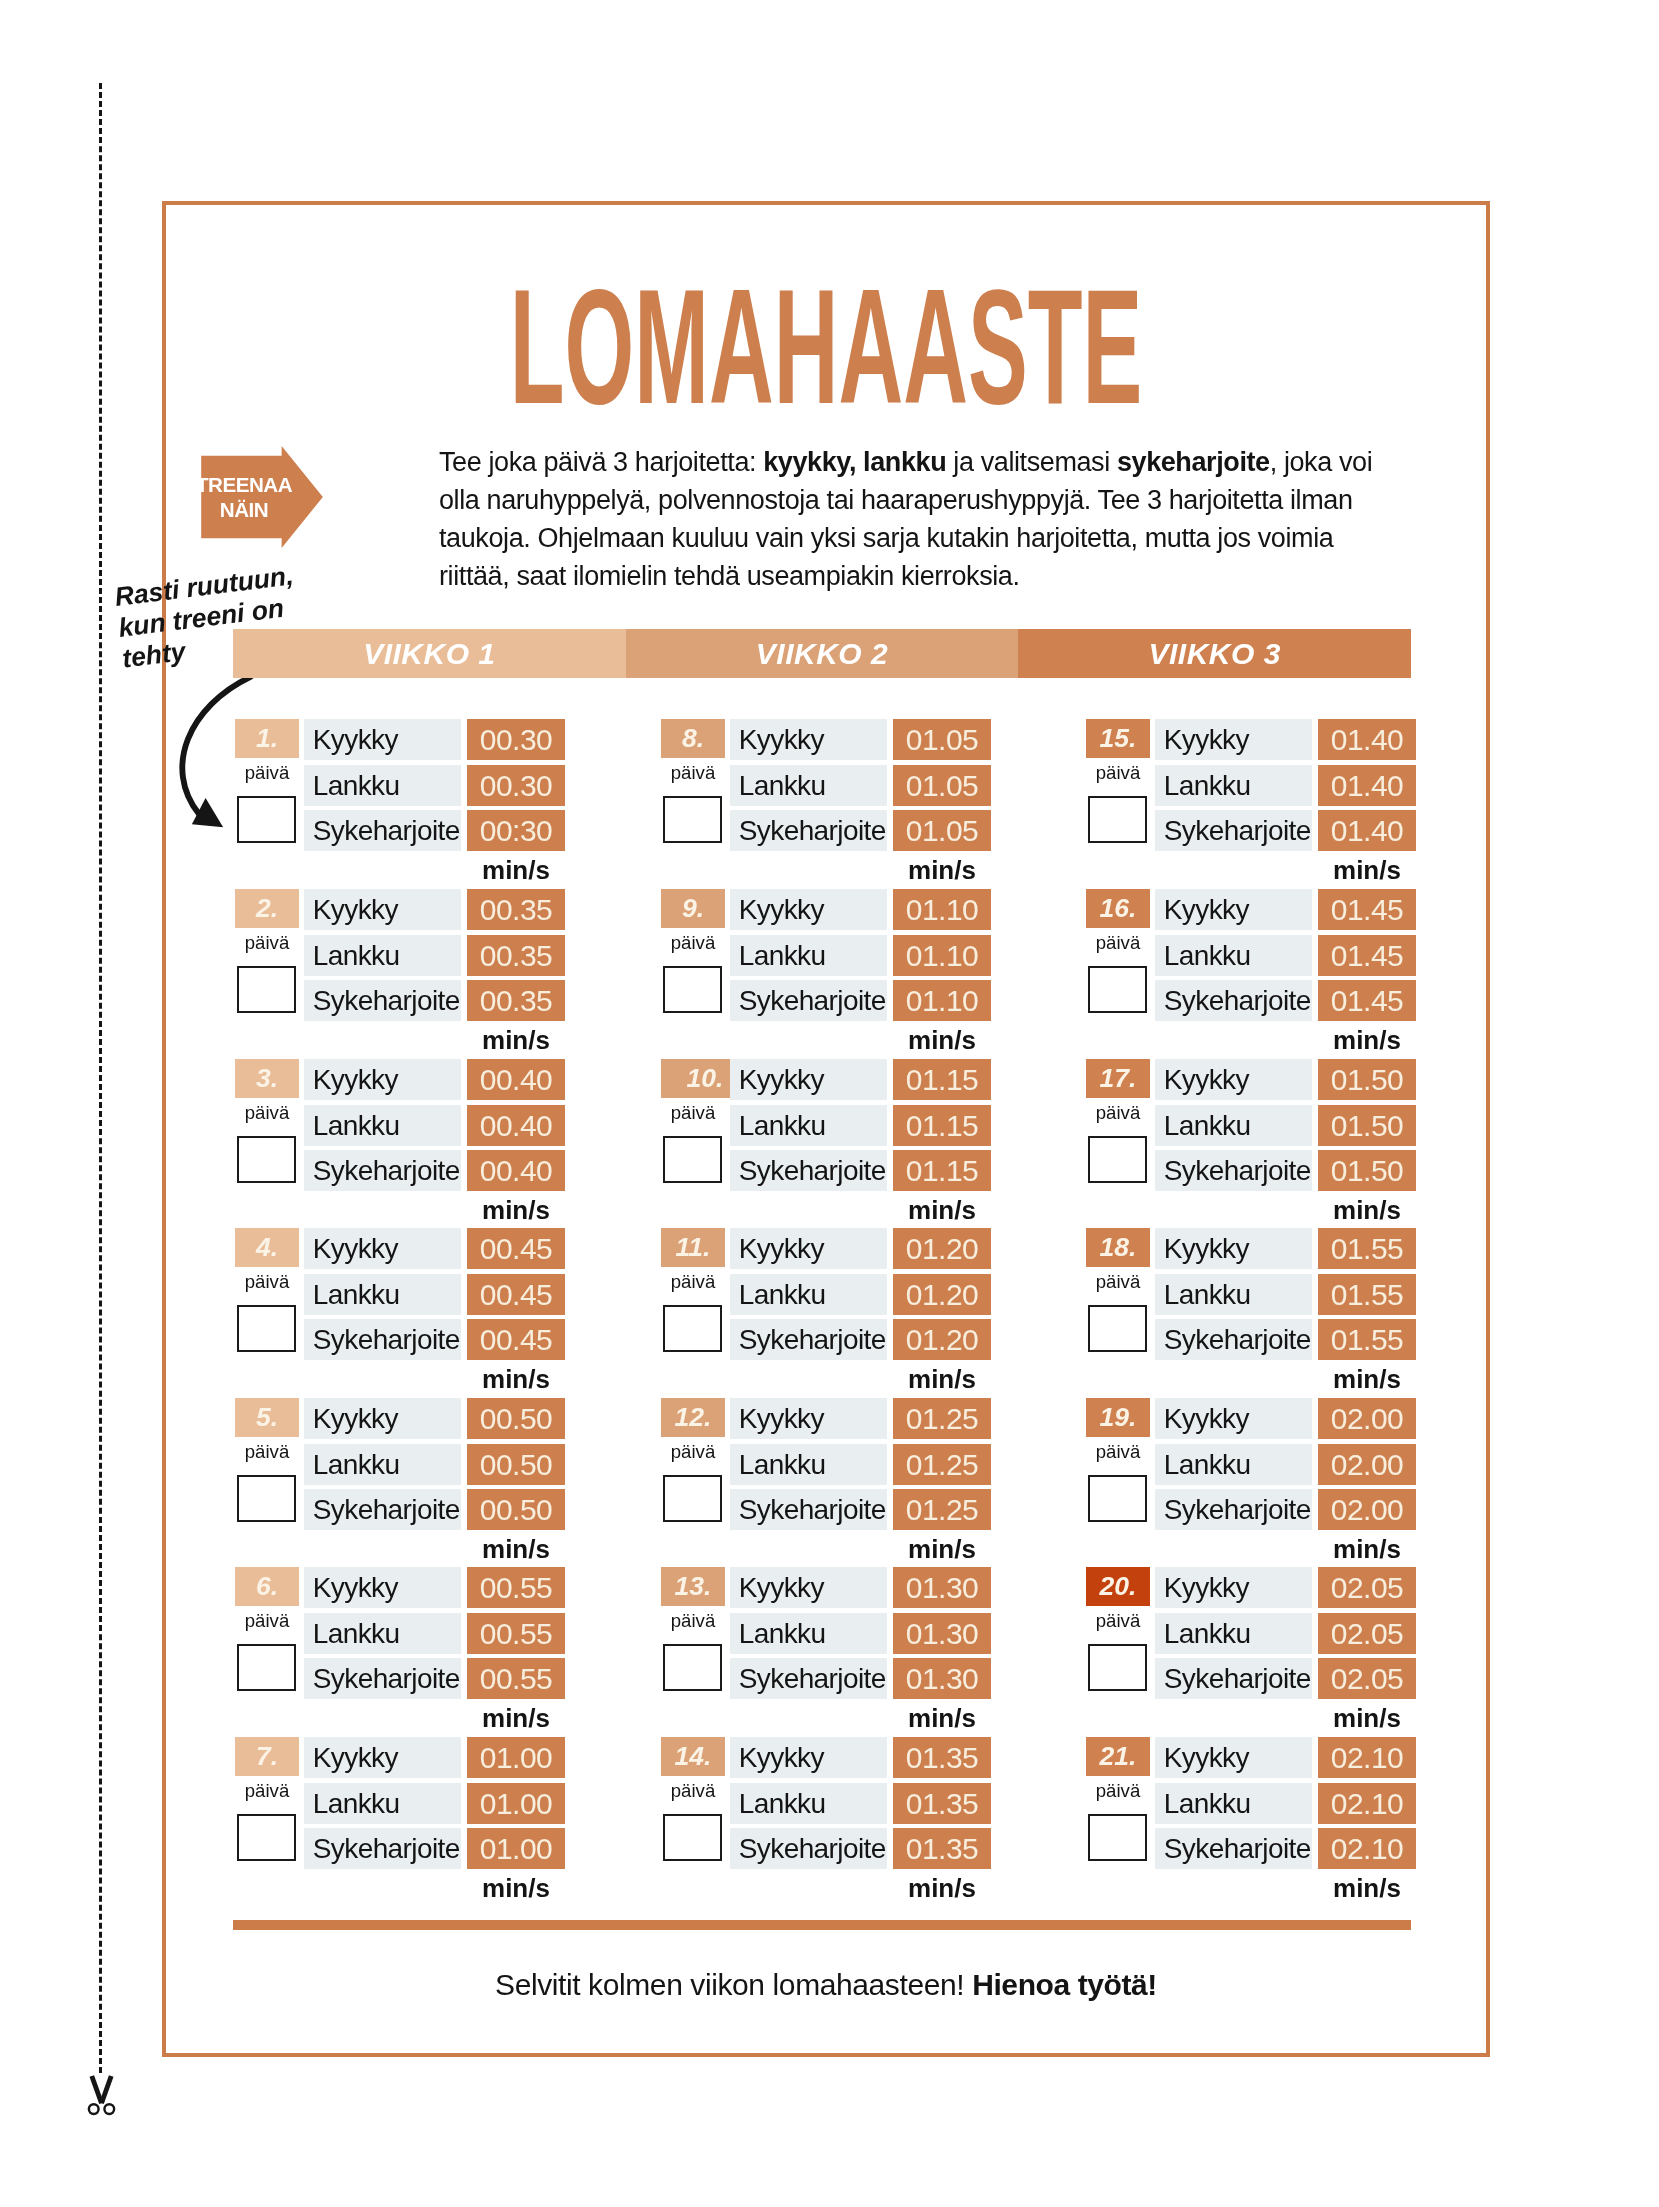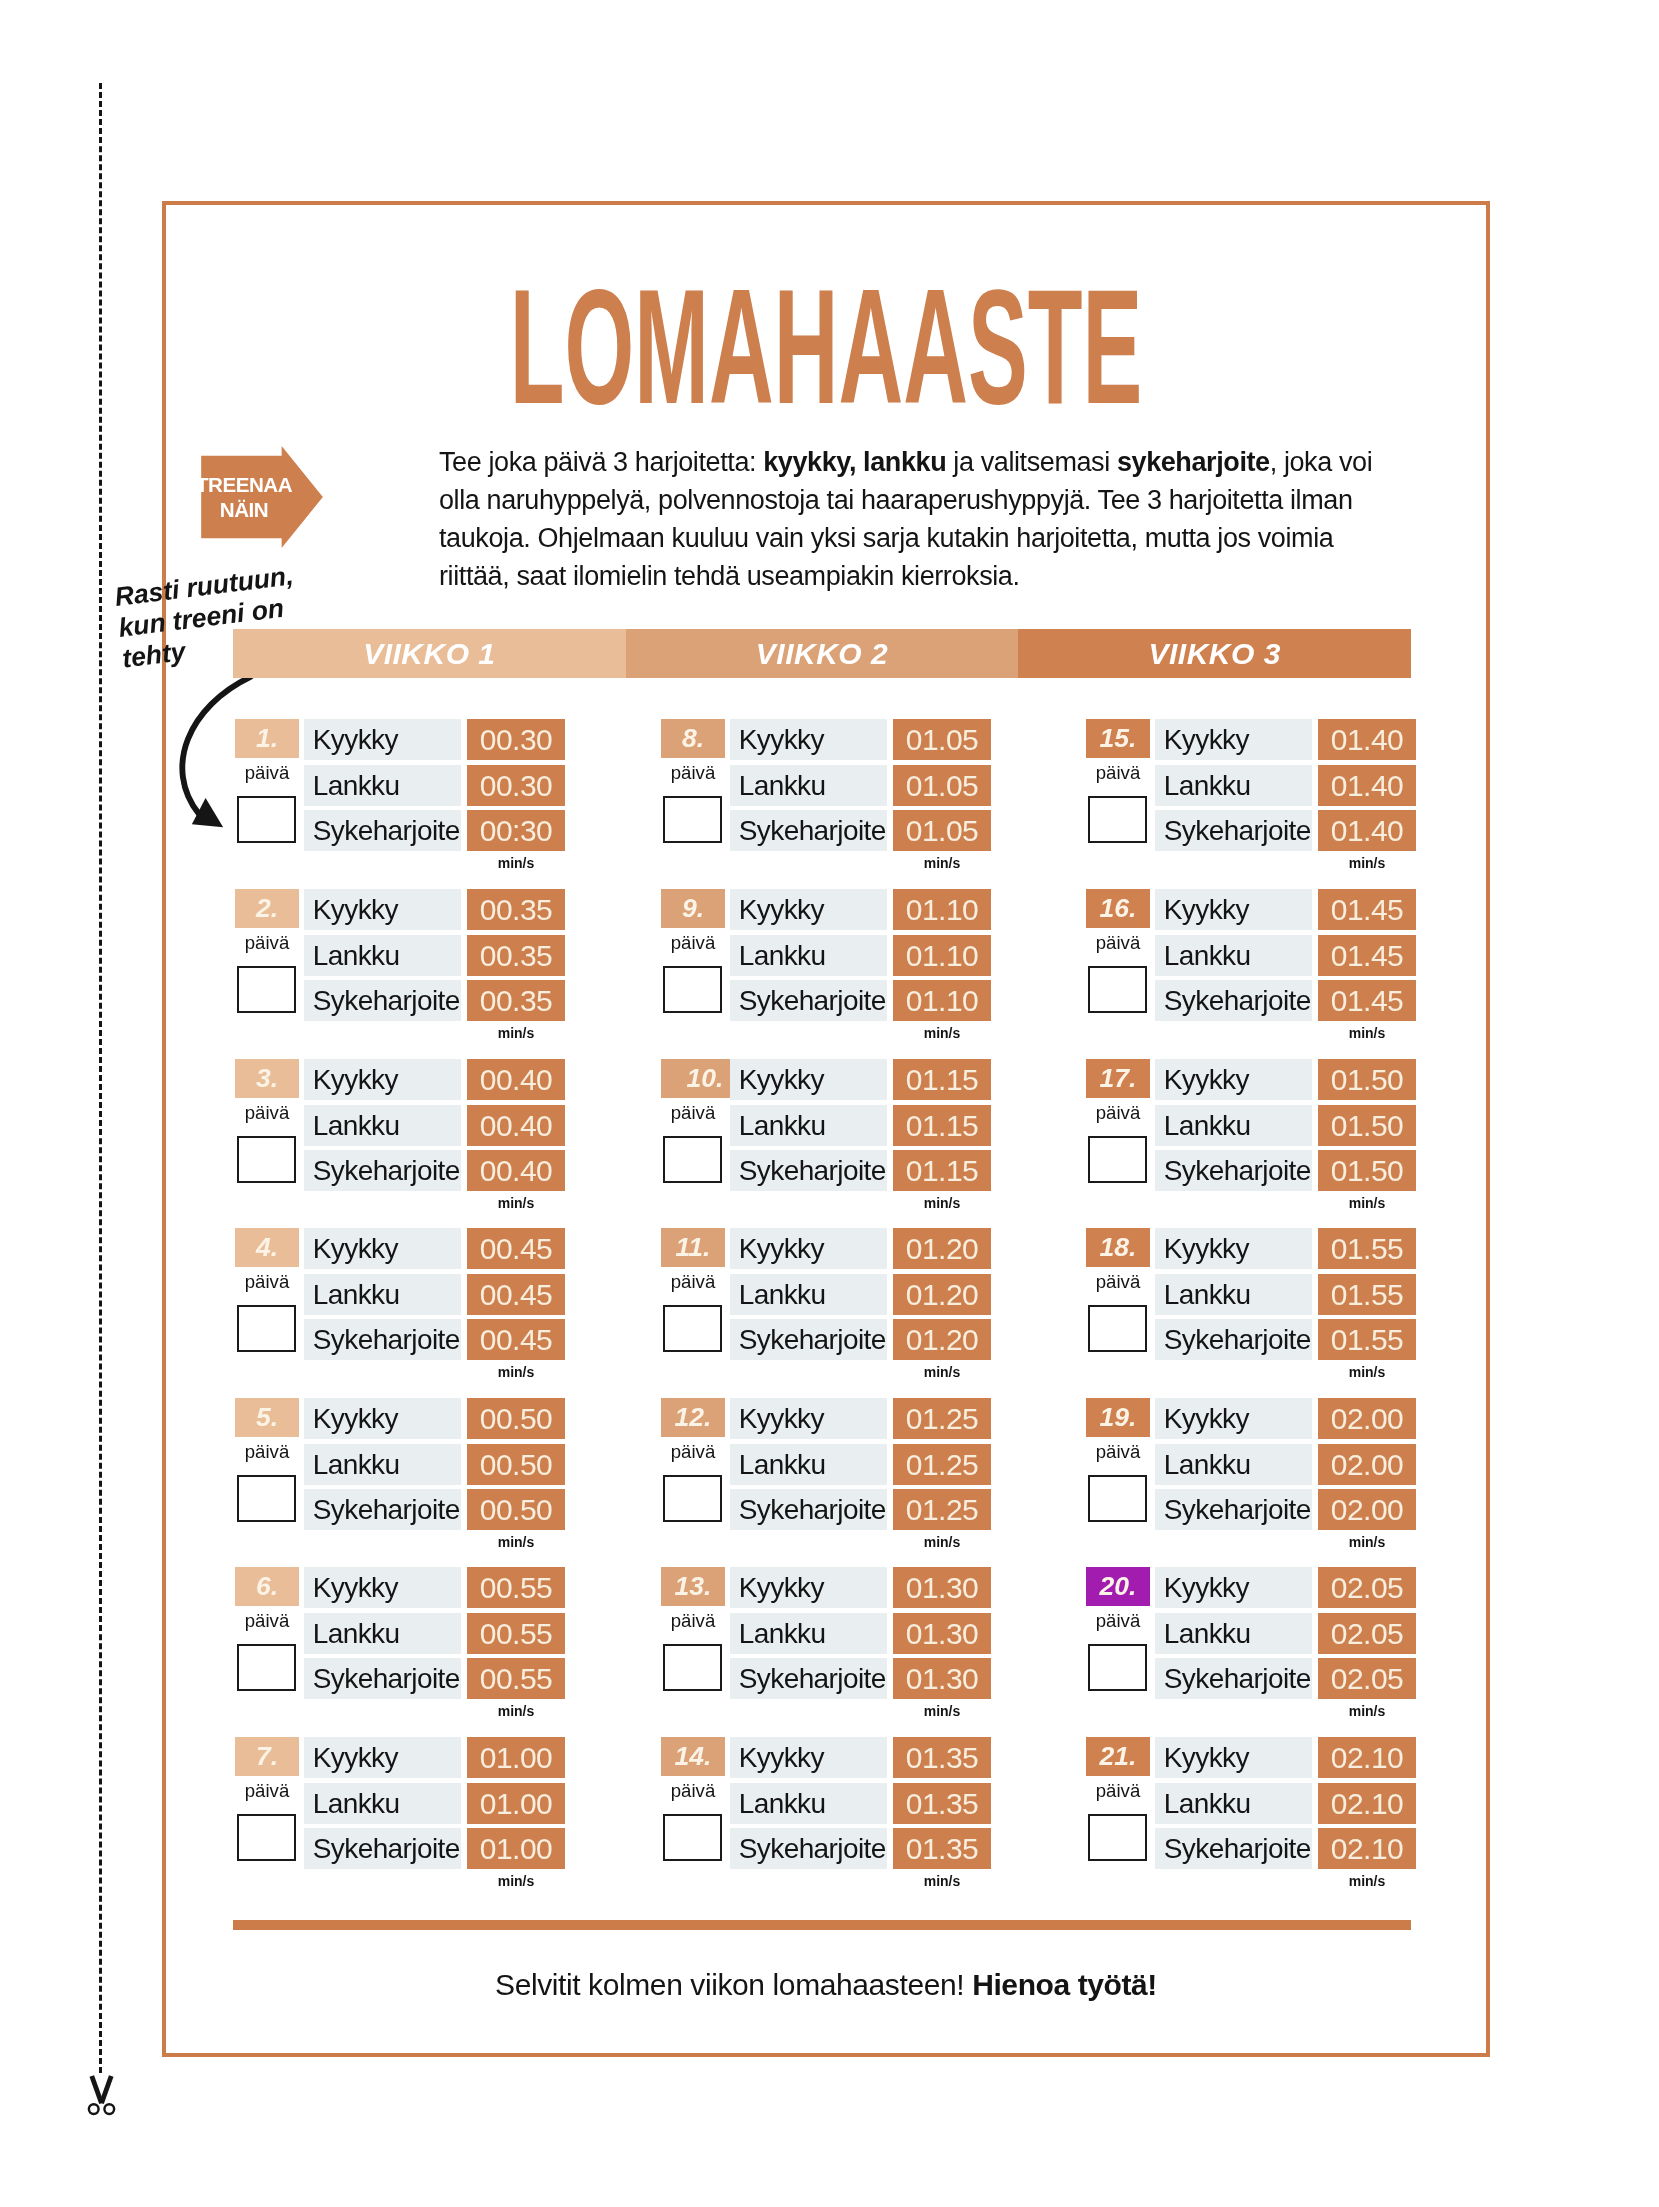--- a/index.html
+++ b/index.html
@@ -56,21 +56,21 @@
   .checkbox{position:absolute;left:2px;top:77px;width:55px;height:43px;background:#fff;
             border:2.9px solid #1a1a1a;}
   .rows{position:absolute;left:0;top:0;width:333px;height:162px;}
   .ex-name{position:absolute;left:69px;width:157px;height:41px;background:#e9eef1;
            font-size:28px;letter-spacing:-0.6px;color:#141414;display:flex;align-items:center;
            padding-left:8.8px;box-sizing:border-box;}
   .ex-time{position:absolute;left:232px;width:98px;height:41px;background:#cd7f4e;
            color:#f8eedd;font-size:30px;letter-spacing:-0.5px;display:flex;align-items:center;
            justify-content:center;}
   .unit{position:absolute;left:232px;top:136px;width:98px;text-align:center;
-        font-size:14px;font-weight:bold;color:#141414;}
+        font-size:26px;font-weight:bold;color:#141414;}
 
   
   .bottom-rule{position:absolute;left:233px;top:1920px;width:1178px;height:9.8px;background:#cc7c49;}
   .footer-text{position:absolute;left:162px;top:1968px;width:1328px;text-align:center;
                font-size:30px;letter-spacing:-0.4px;color:#141414;}
   .footer-text b{font-weight:bold;}
 </style>
 </head>
 <body>
 
@@ -426,21 +426,21 @@
           <div class="ex-name" style="top: 0px;">Kyykky</div>
           <div class="ex-time" style="top: 0px;">02.00</div>
           <div class="ex-name" style="top: 46px;">Lankku</div>
           <div class="ex-time" style="top: 46px;">02.00</div>
           <div class="ex-name" style="top: 91px;">Sykeharjoite</div>
           <div class="ex-time" style="top: 91px;">02.00</div>
         </div>
     <div class="unit">min/s</div>
   </div>
       <div class="day-block" style="left: 1086px; top: 1567px;">
-    <div class="badge" style="background: #a21caf;">
+    <div class="badge" style="background: #c2410c;">
           <span class="num">20.</span>
         </div>
     <div class="paiva">päivä</div>
     <div class="checkbox"></div>
     <div class="rows">
           <div class="ex-name" style="top: 0px;">Kyykky</div>
           <div class="ex-time" style="top: 0px;">02.05</div>
           <div class="ex-name" style="top: 46px;">Lankku</div>
           <div class="ex-time" style="top: 46px;">02.05</div>
           <div class="ex-name" style="top: 91px;">Sykeharjoite</div>

